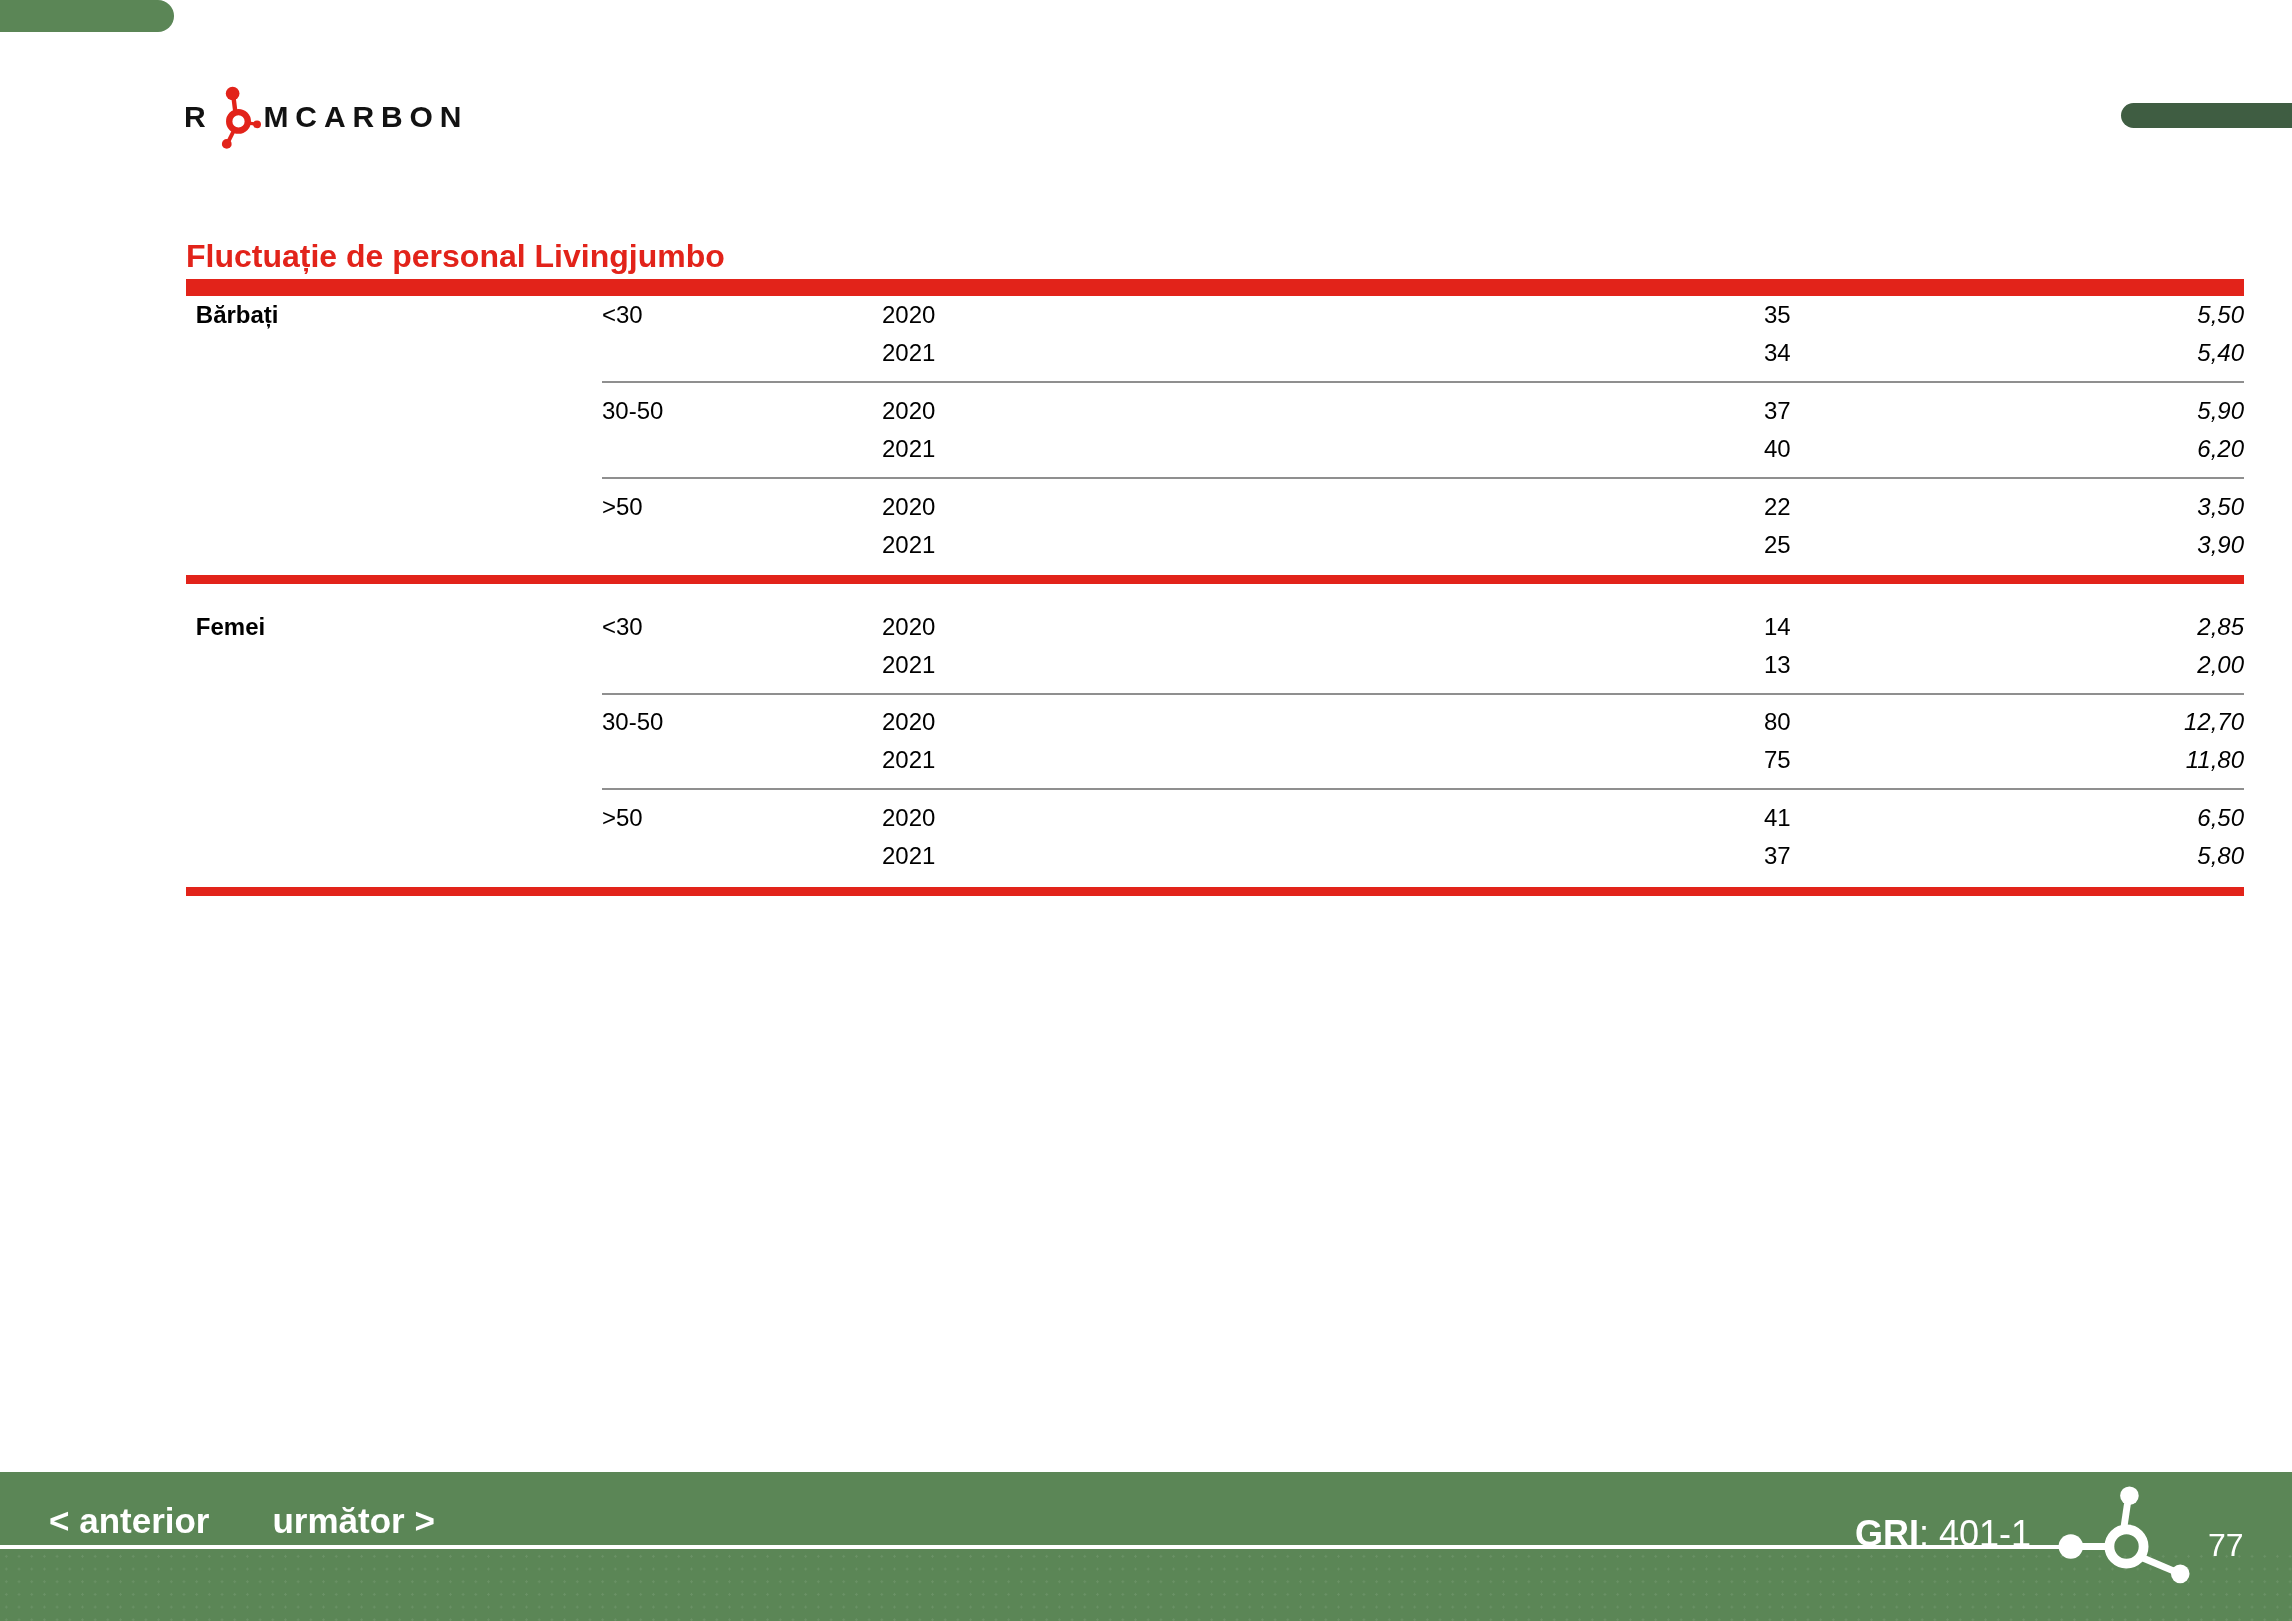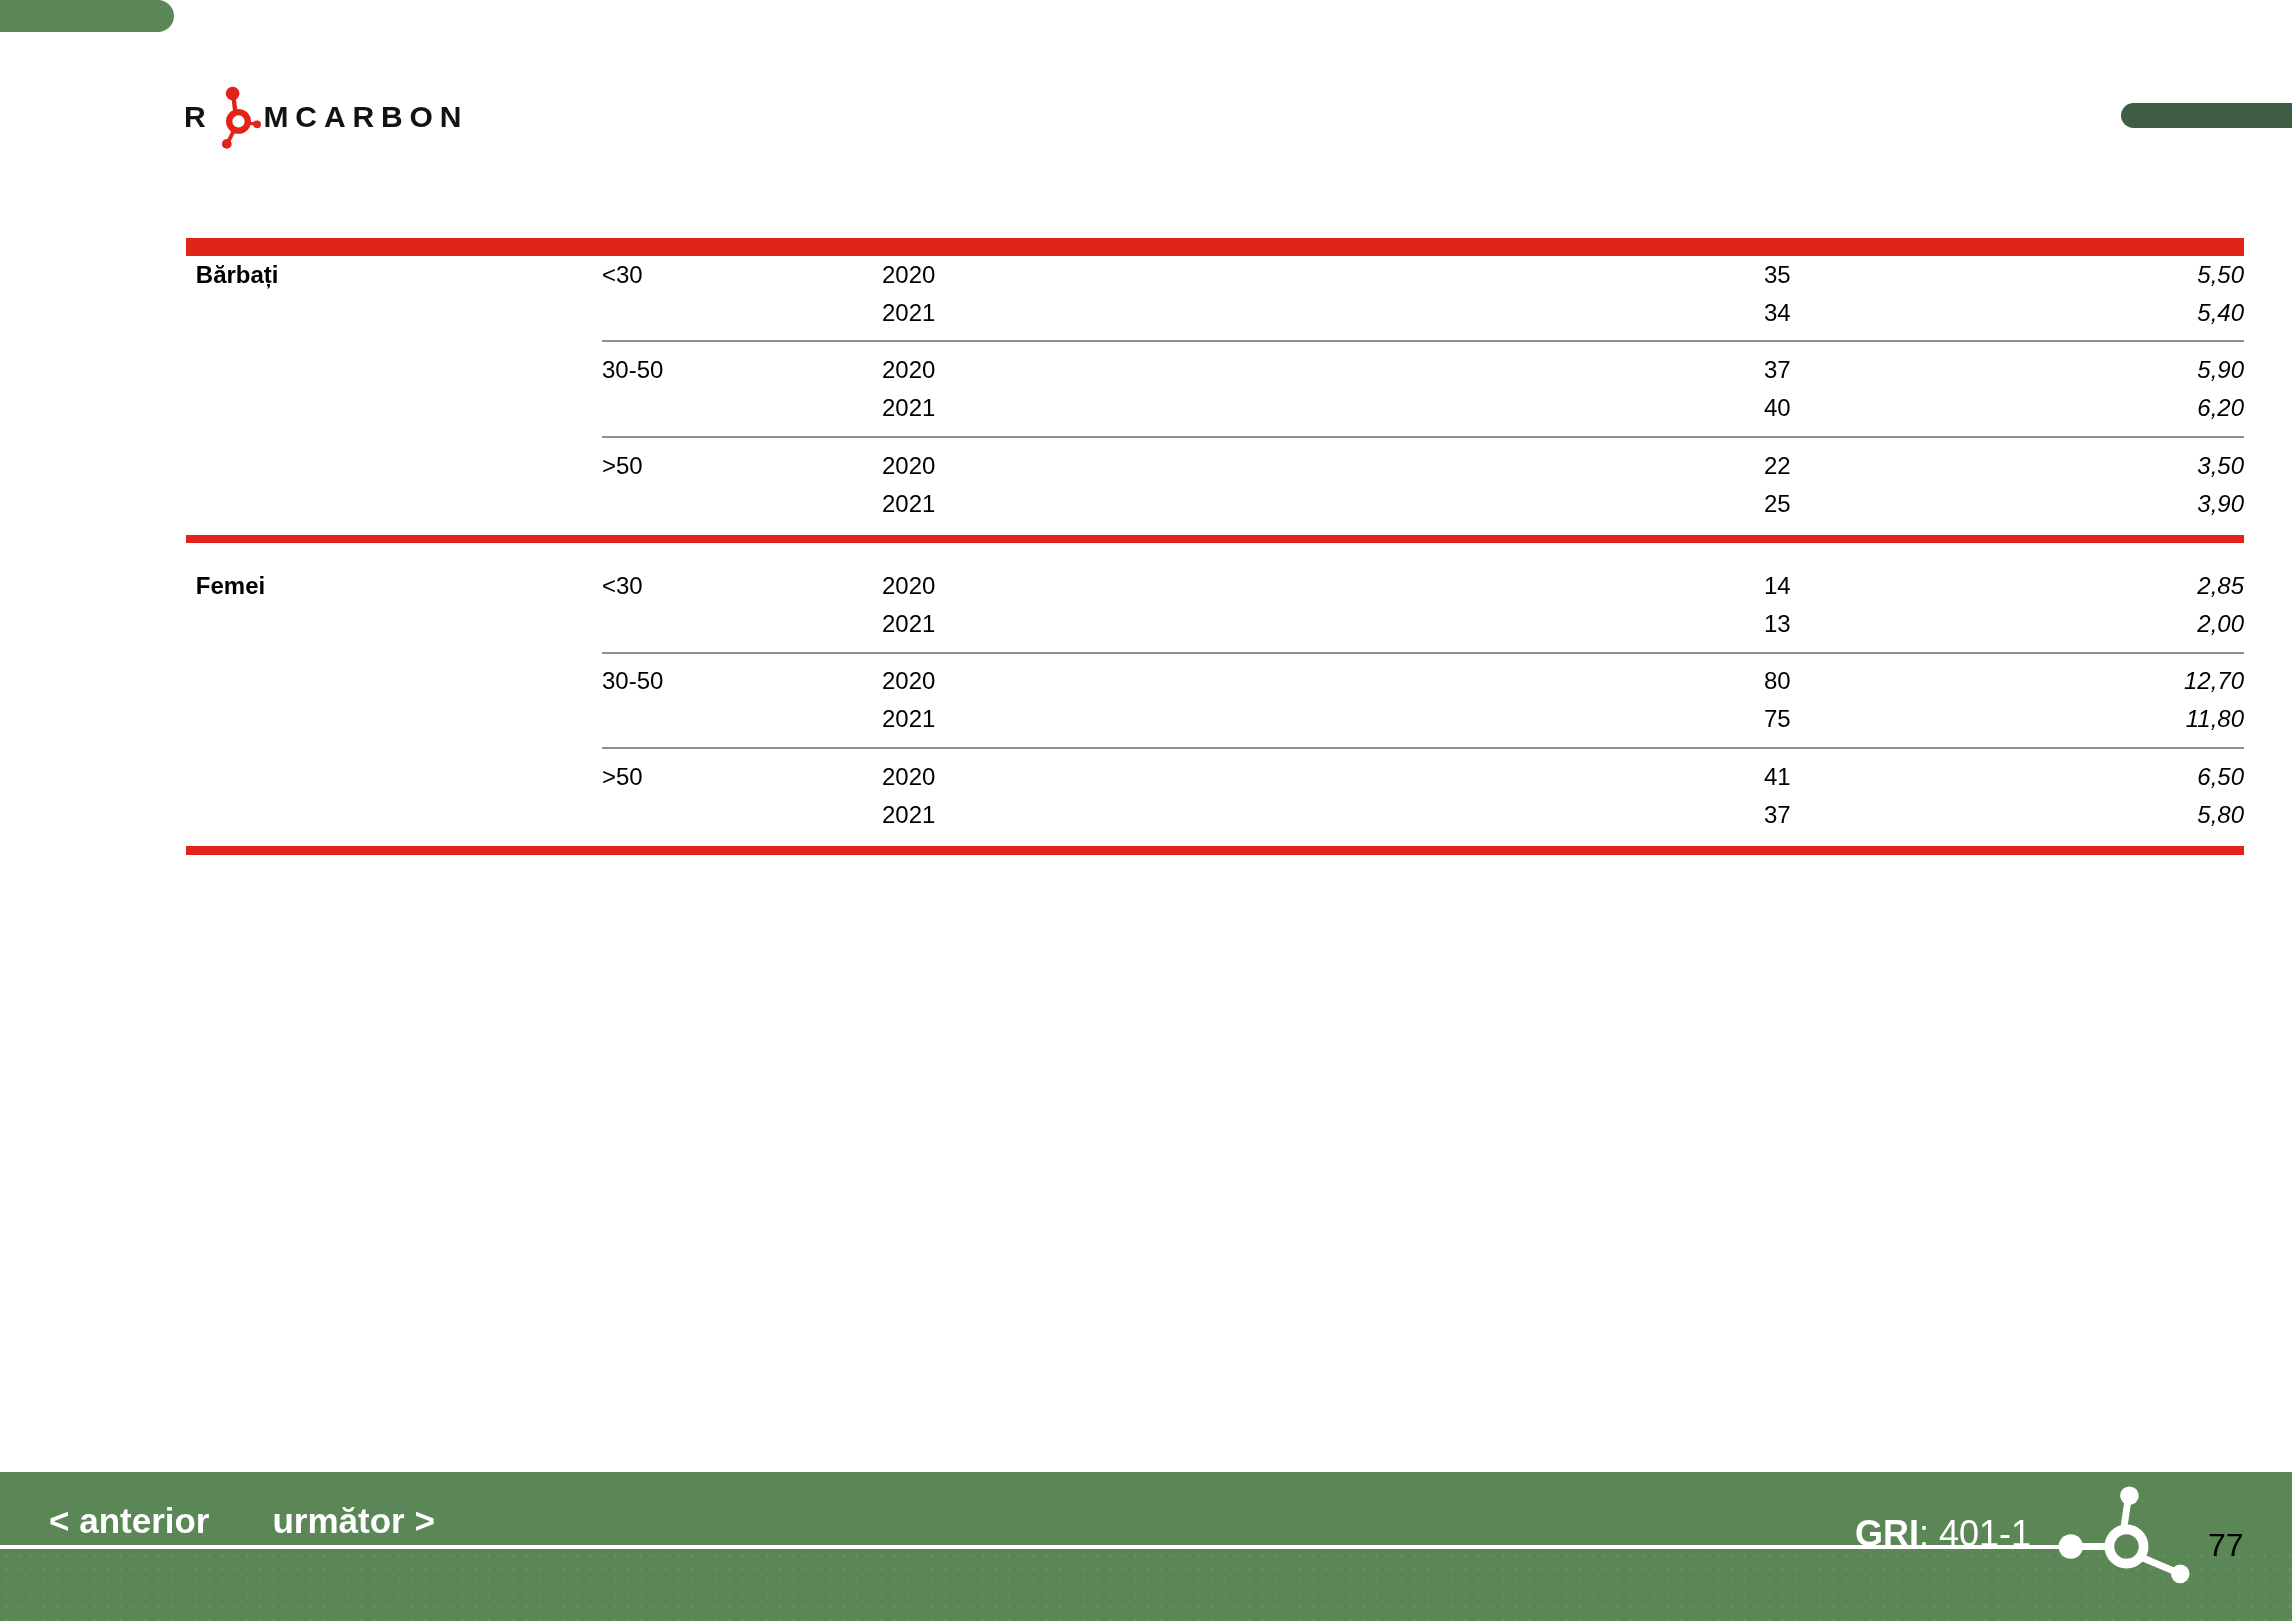--- a/index.html
+++ b/index.html
@@ -85,21 +85,21 @@
   }
   .nav a{ color:#ffffff; text-decoration:none; cursor:pointer; }
   .gri{
     position:absolute; right:262px; top:41px;
     font-size:36px; color:#ffffff; white-space:nowrap;
   }
   .gri b{ font-weight:700; }
   .footer-mol{ position:absolute; left:2054px; top:9.8px; }
   .pagenum{
     position:absolute; left:2208px; top:55px;
-    font-size:32px; color:#000000;
+    font-size:32px; color:#ffffff;
   }
 </style>
 </head>
 <body>
 
 <div class="page">
 
   <div class="hbar-left"></div>
 
   <div class="logo">
@@ -118,20 +118,21 @@
       </g>
     </svg>
     <span>MCARBON</span>
   </div>
 
   <div class="header-right">
     <div class="hbar-right"></div>
   </div>
 
   <div class="tablebox">
+    <div class="tbl-title">Fluctuație de personal Livingjumbo</div>
     <div class="redline"></div>
 
     <div class="redline"></div>
 
     <div class="grid5 trow">
       <div class="c1">Bărbați</div>
       <div class="c2">&lt;30</div>
       <div class="c3">2020</div>
       <div class="c4">35</div>
       <div class="c5">5,50</div>

